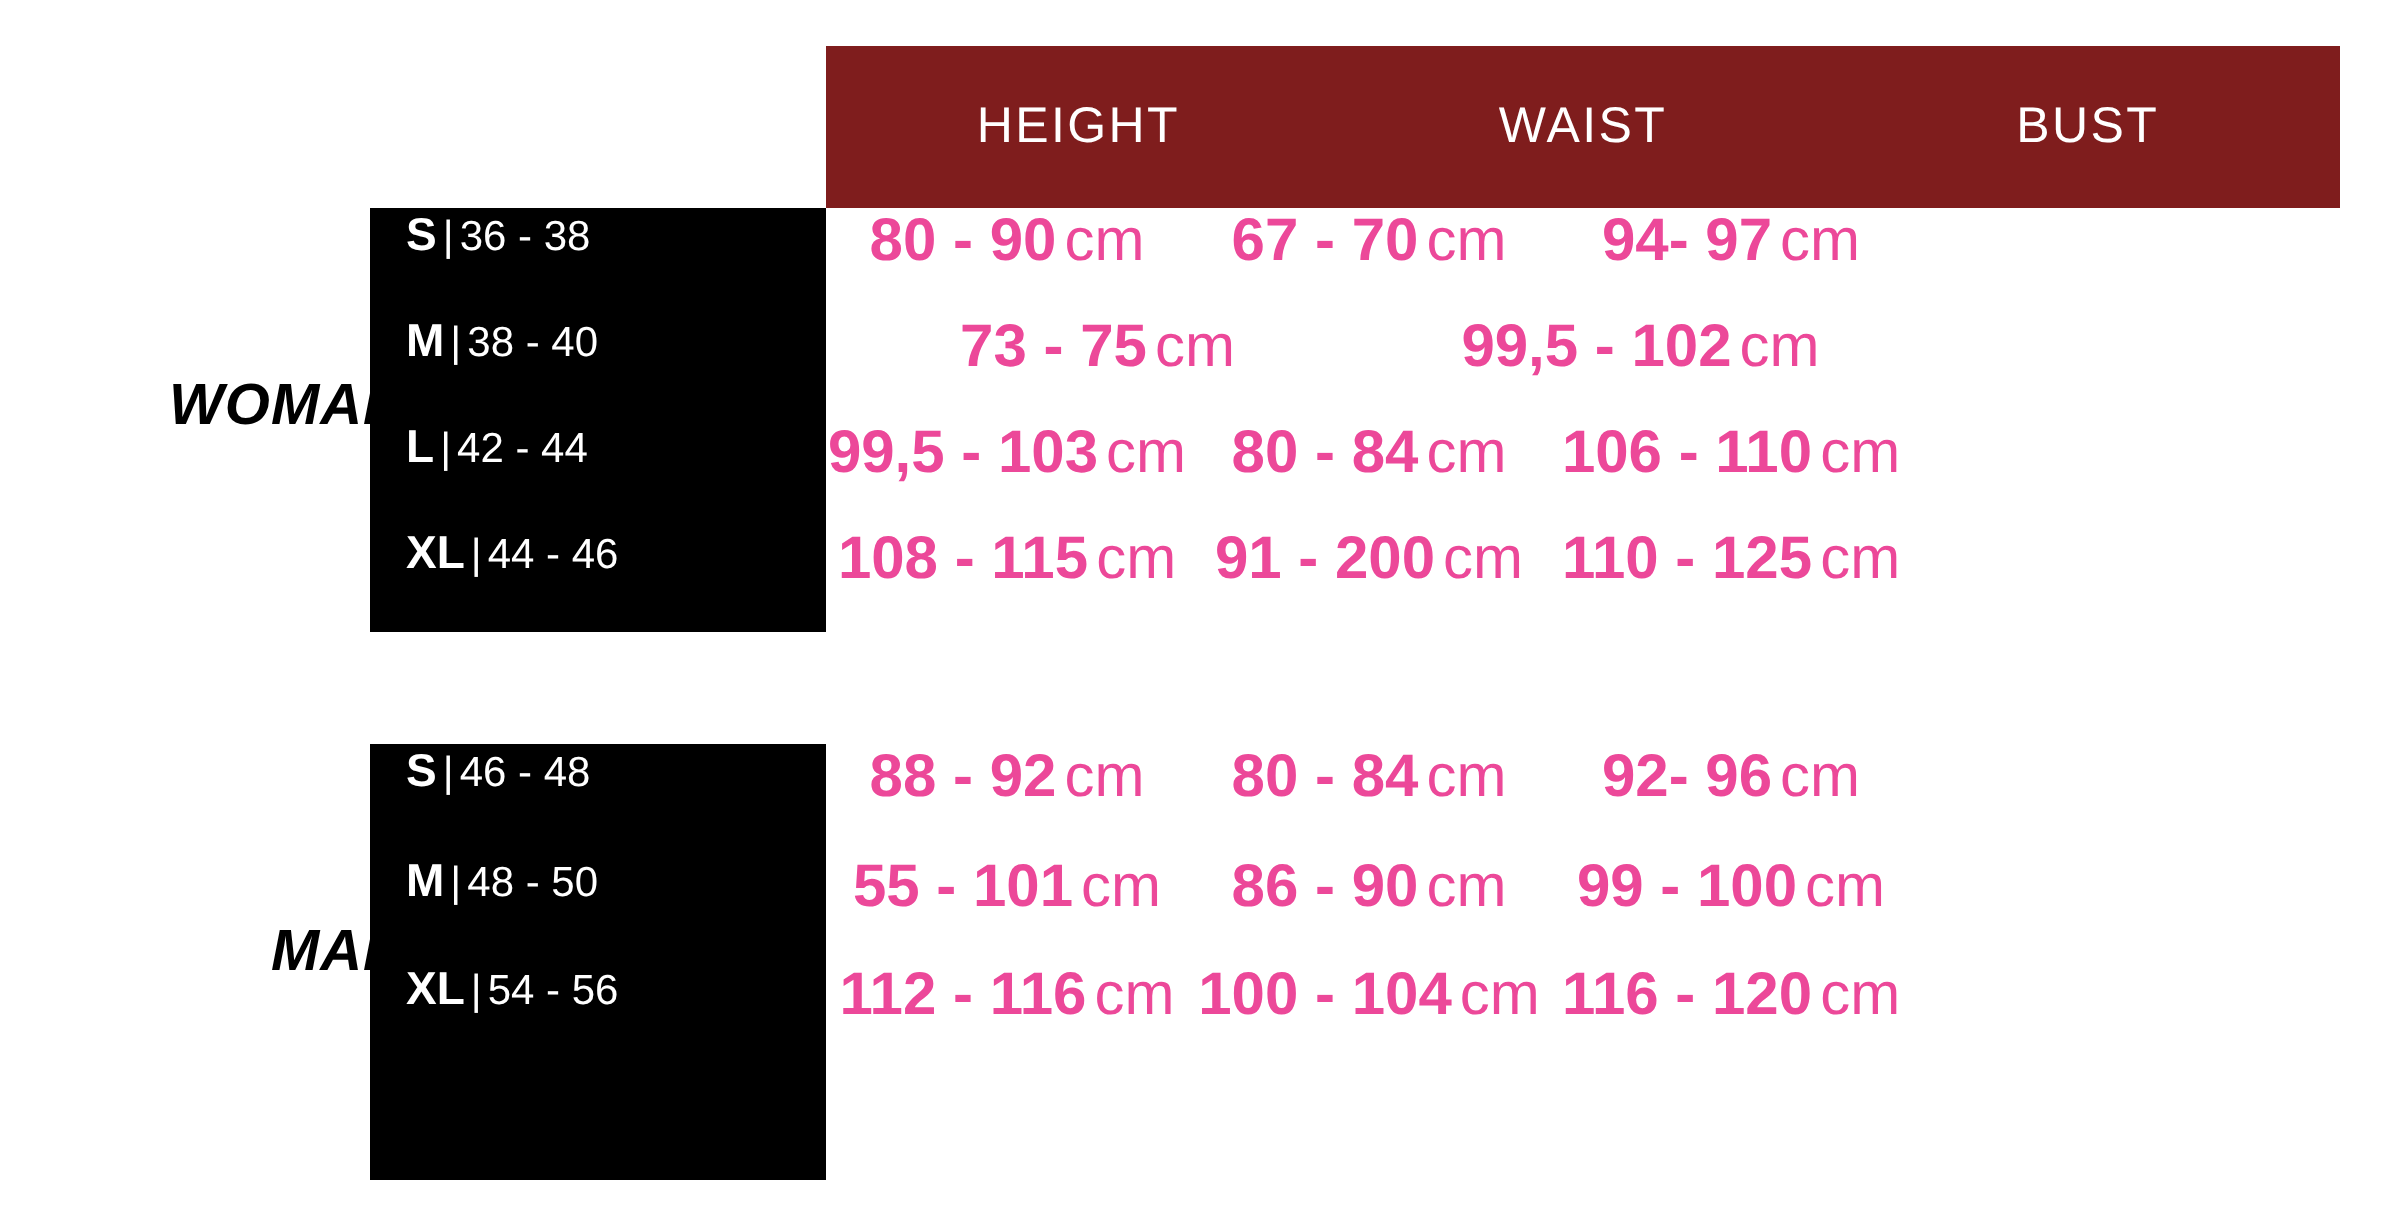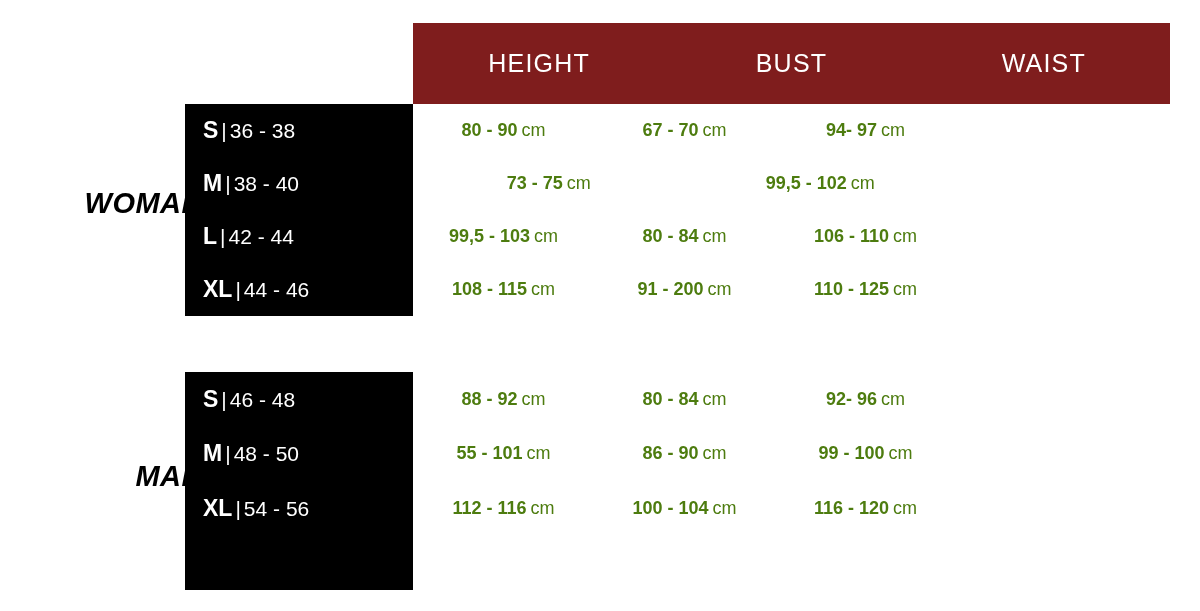--- a/index.html
+++ b/index.html
@@ -74,21 +74,21 @@
     letter-spacing: 0.5px;
     color: #000000;
   }
   .section.woman .group-label { top: 83px; }
   .section.man .group-label { top: 88px; }
 
   
   .row {
     position: relative;
     display: flex;
-    align-items: center;
+    align-items: flex-start;
     width: 956px;
   }
   .section.woman .row { height: 53px; }
   .section.man .row { height: 54.5px; }
 
   .row-spacer { width: 185px; flex: 0 0 185px; }
 
   .size-cell {
     width: 228px;
     flex: 0 0 228px;
@@ -107,41 +107,41 @@
     padding: 0 3px;
   }
   .size-cell .eu {
     font-weight: 400;
     font-size: 21px;
   }
 
   .meas-cell {
     flex: 1 1 0;
     text-align: center;
-    font-size: 18px;
-    color: #4d7c0f;
+    font-size: 30px;
+    color: #ec4899;
     white-space: nowrap;
   }
   .meas-cell .val {
     font-weight: bold;
   }
   .meas-cell .unit {
     font-weight: 400;
     padding-left: 4px;
   }
 </style>
 </head>
 <body>
 
 <div class="sheet">
 
   <div class="header-band">
     <div class="header-cell">HEIGHT</div>
+    <div class="header-cell">WAIST</div>
     <div class="header-cell">BUST</div>
-    <div class="header-cell">WAIST</div>
   </div>
 
   <div class="section woman">
     <div class="size-block"></div>
     <div class="group-label">WOMAN</div>
 
     <div class="row">
       <div class="row-spacer"></div>
       <div class="size-cell">
         <span class="sz">S</span><span class="sep">|</span><span class="eu">36 - 38</span>

